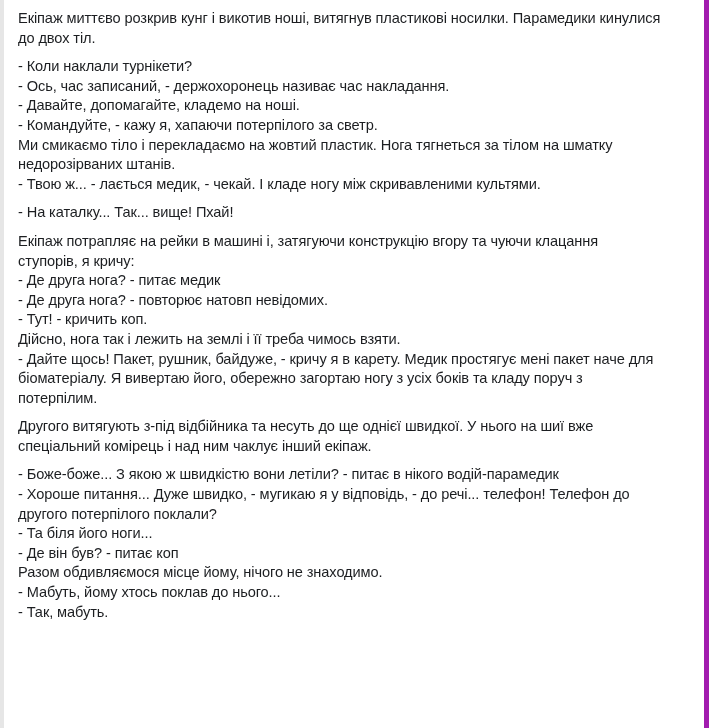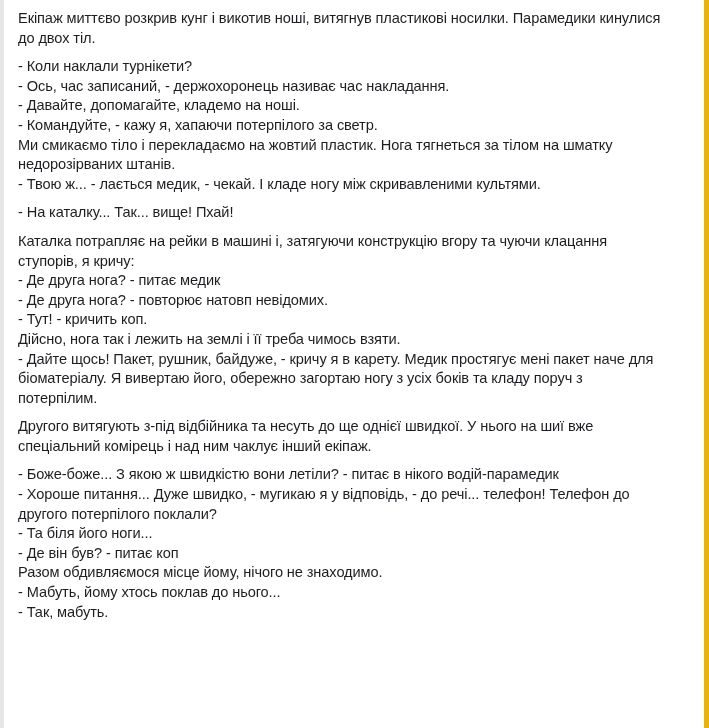--- a/index.html
+++ b/index.html
@@ -10,21 +10,21 @@
     overflow: hidden;
     background: #ffffff;
   }
   .frame {
     position: relative;
     width: 709px;
     height: 728px;
     box-sizing: border-box;
     background: #ffffff;
     border-left: 4px solid #e6e6e6;
-    border-right: 5px solid #eab308;
+    border-right: 5px solid #a21caf;
     overflow: hidden;
   }
   .post-body {
     position: absolute;
     left: 14px;
     top: 9px;
     width: 680px;
     font-family: "Liberation Sans", sans-serif;
     font-size: 14.6px;
     line-height: 19.6px;
@@ -58,21 +58,21 @@
       <span class="line">Ми смикаємо тіло і перекладаємо на жовтий пластик. Нога тягнеться за тілом на шматку</span>
       <span class="line">недорозірваних штанів.</span>
       <span class="line">- Твою ж... - лається медик, - чекай. І кладе ногу між скривавленими культями.</span>
     </p>
 
     <p class="para">
       <span class="line">- На каталку... Так... вище! Пхай!</span>
     </p>
 
     <p class="para">
-      <span class="line">Каталка потрапляє на рейки в машині і, затягуючи конструкцію вгору та чуючи клацання</span>
+      <span class="line">Екіпаж потрапляє на рейки в машині і, затягуючи конструкцію вгору та чуючи клацання</span>
       <span class="line">ступорів, я кричу:</span>
       <span class="line">- Де друга нога? - питає медик</span>
       <span class="line">- Де друга нога? - повторює натовп невідомих.</span>
       <span class="line">- Тут! - кричить коп.</span>
       <span class="line">Дійсно, нога так і лежить на землі і її треба чимось взяти.</span>
       <span class="line">- Дайте щось! Пакет, рушник, байдуже, - кричу я в карету. Медик простягує мені пакет наче для</span>
       <span class="line">біоматеріалу. Я вивертаю його, обережно загортаю ногу з усіх боків та кладу поруч з</span>
       <span class="line">потерпілим.</span>
     </p>
 

